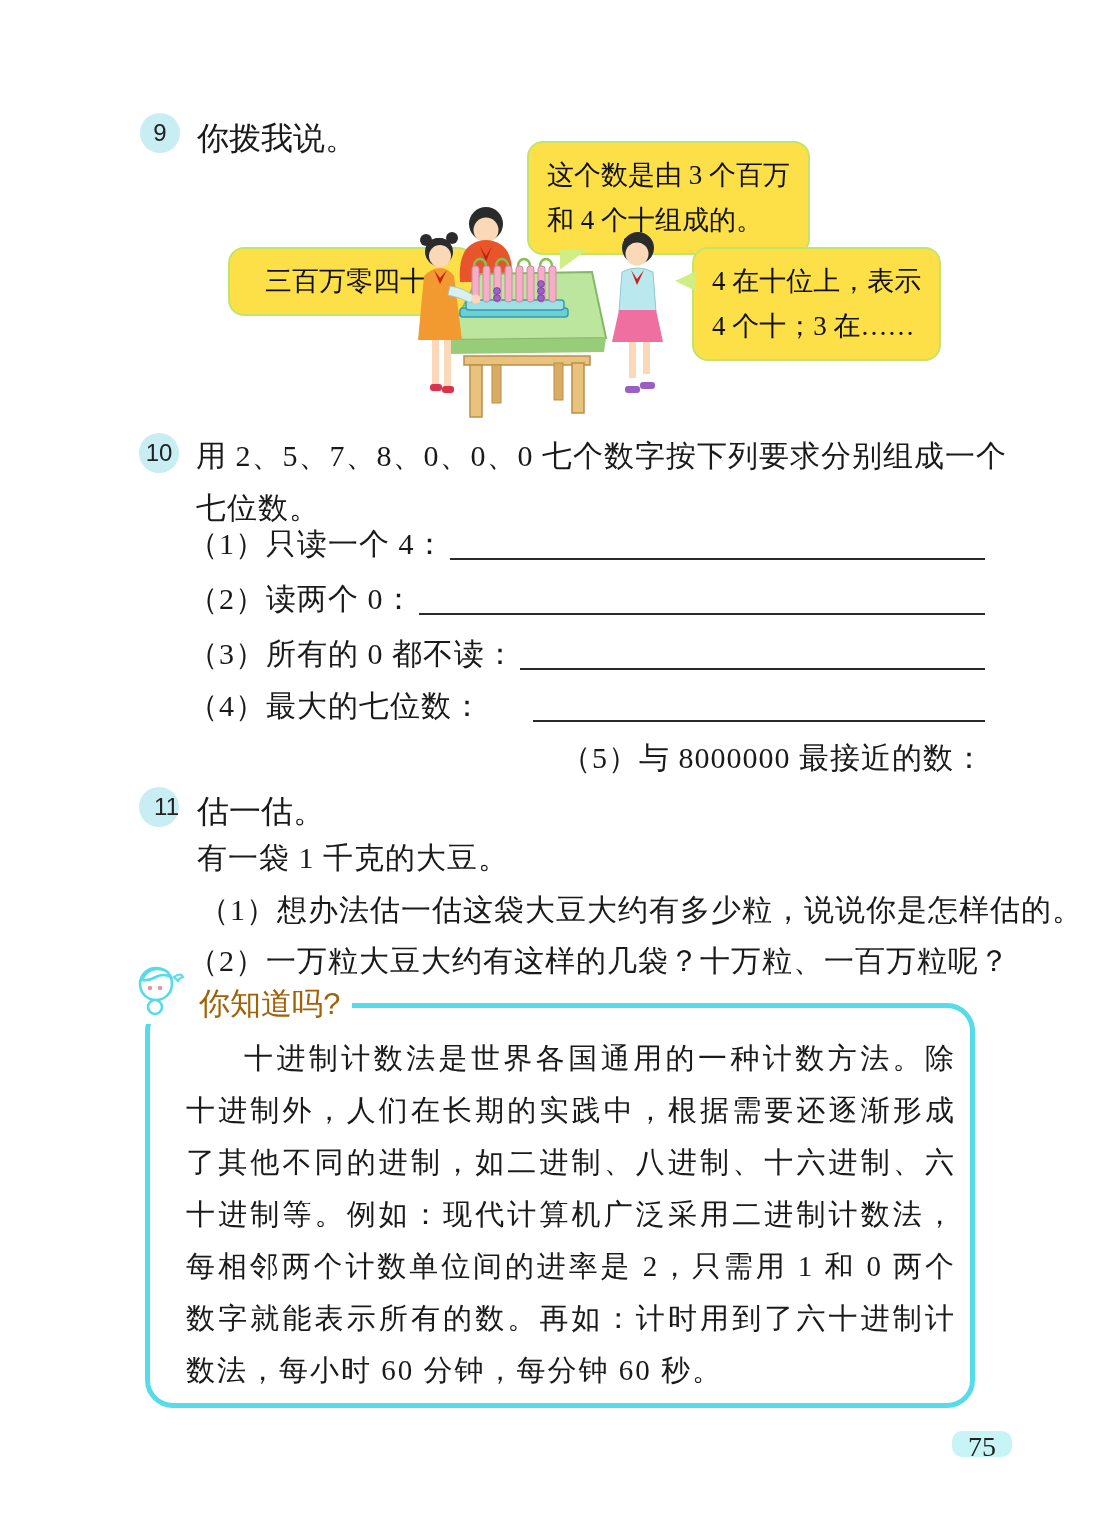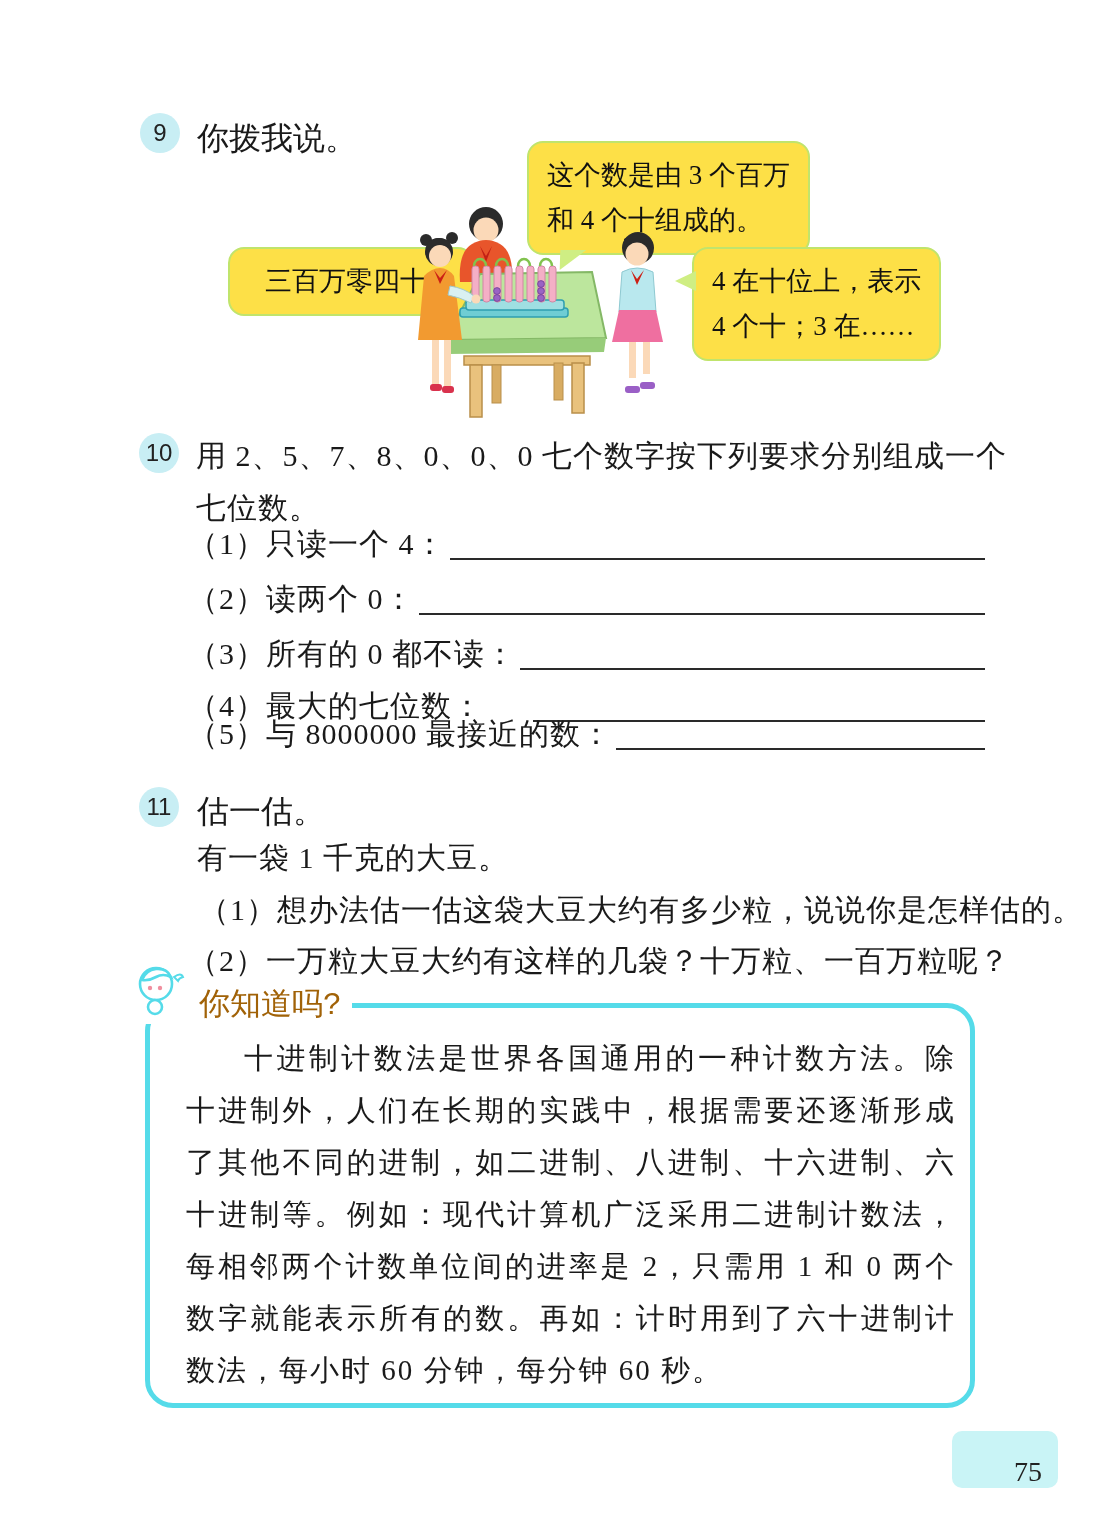--- a/index.html
+++ b/index.html
@@ -44,23 +44,23 @@
   .know-title{
     position:absolute;left:195px;top:983px;font-family:Liberation Mono, monospace;
     font-size:31px;color:#a16207;background:#ffffff;padding:0 10px 0 4px;white-space:nowrap;
   }
   .know-para{
     position:absolute;left:186px;top:1032px;width:770px;
     font-size:29px;line-height:52px;letter-spacing:2px;
     text-align:justify;text-indent:2em;margin:0;
   }
   .page-num{
-    position:absolute;left:952px;top:1431px;width:60px;height:57px;border-radius:10px;
-    background:#c9f4f6;display:flex;align-items:flex-end;justify-content:center;
-    font-size:28px;color:#222;padding-left:46px;
+    position:absolute;left:952px;top:1431px;width:60px;height:26px;border-radius:10px;
+    background:#c9f4f6;display:flex;align-items:flex-start;justify-content:center;
+    font-size:28px;color:#222;
   }
   .illu{position:absolute;left:388px;top:190px;width:322px;height:238px;}
 </style>
 </head>
 <body>
 
 <div class="page">
 
   <div class="badge" style="left:140px;top:113px;">
     <span>9</span>
@@ -179,26 +179,26 @@
     <span class="blank"></span>
   </div>
   <div class="fill-item" style="top:634px;">
     <span class="lbl">（3）所有的 0 都不读：</span>
     <span class="blank"></span>
   </div>
   <div class="fill-item" style="top:686px;gap:46px;">
     <span class="lbl">（4）最大的七位数：</span>
     <span class="blank"></span>
   </div>
-  <div class="fill-item" style="top:714px;">
+  <div class="fill-item" style="top:738px;flex-direction:column;">
     <span class="lbl">（5）与 8000000 最接近的数：</span>
     <span class="blank"></span>
   </div>
 
-  <div class="badge" style="left:139px;top:787px;">
+  <div class="badge" style="left:139px;top:787px;justify-content:flex-end;">
     <span>11</span>
   </div>
   <div class="qtitle" style="left:197px;top:790px;">估一估。</div>
   <div class="bodyline" style="left:197px;top:838px;">有一袋 1 千克的大豆。</div>
   <div class="plain-item" style="top:890px;margin-left:11px;">（1）想办法估一估这袋大豆大约有多少粒，说说你是怎样估的。</div>
   <div class="plain-item" style="top:941px;">（2）一万粒大豆大约有这样的几袋？十万粒、一百万粒呢？</div>
 
   <div class="know-box"></div>
   <div class="know-mask"></div>
 

